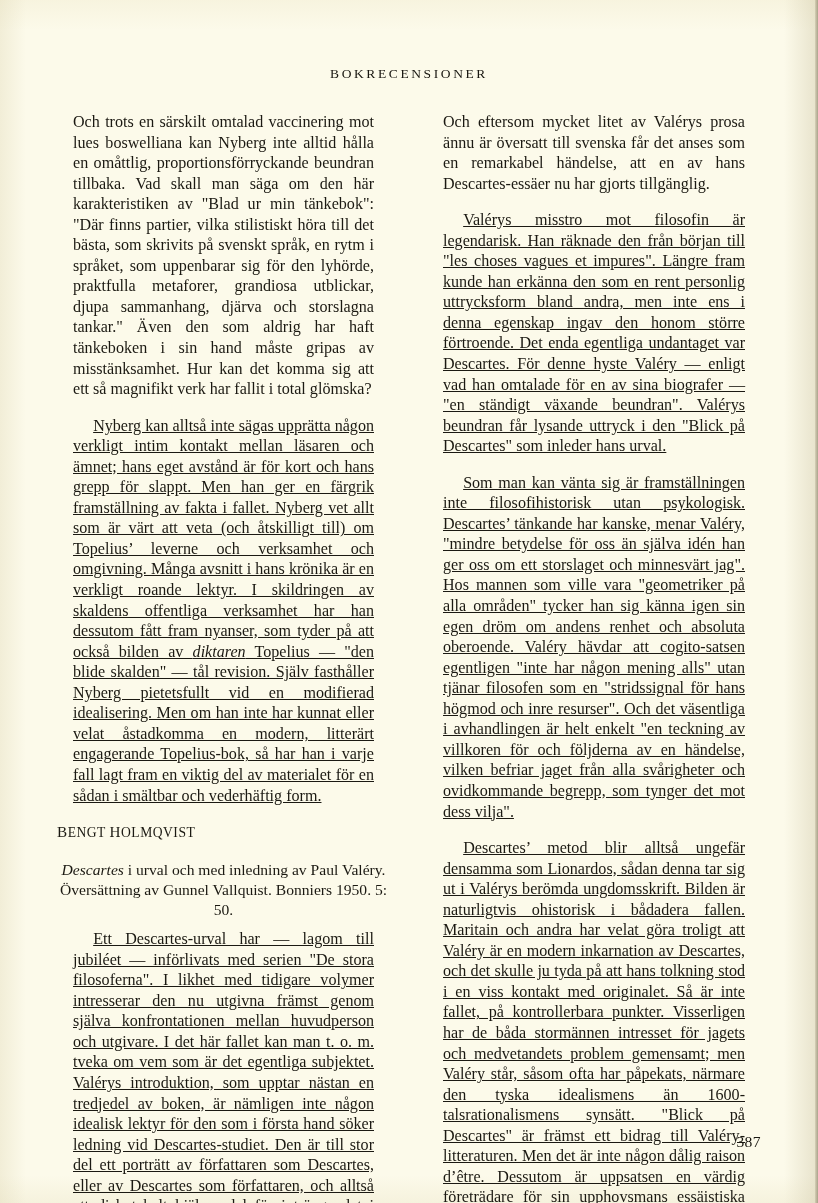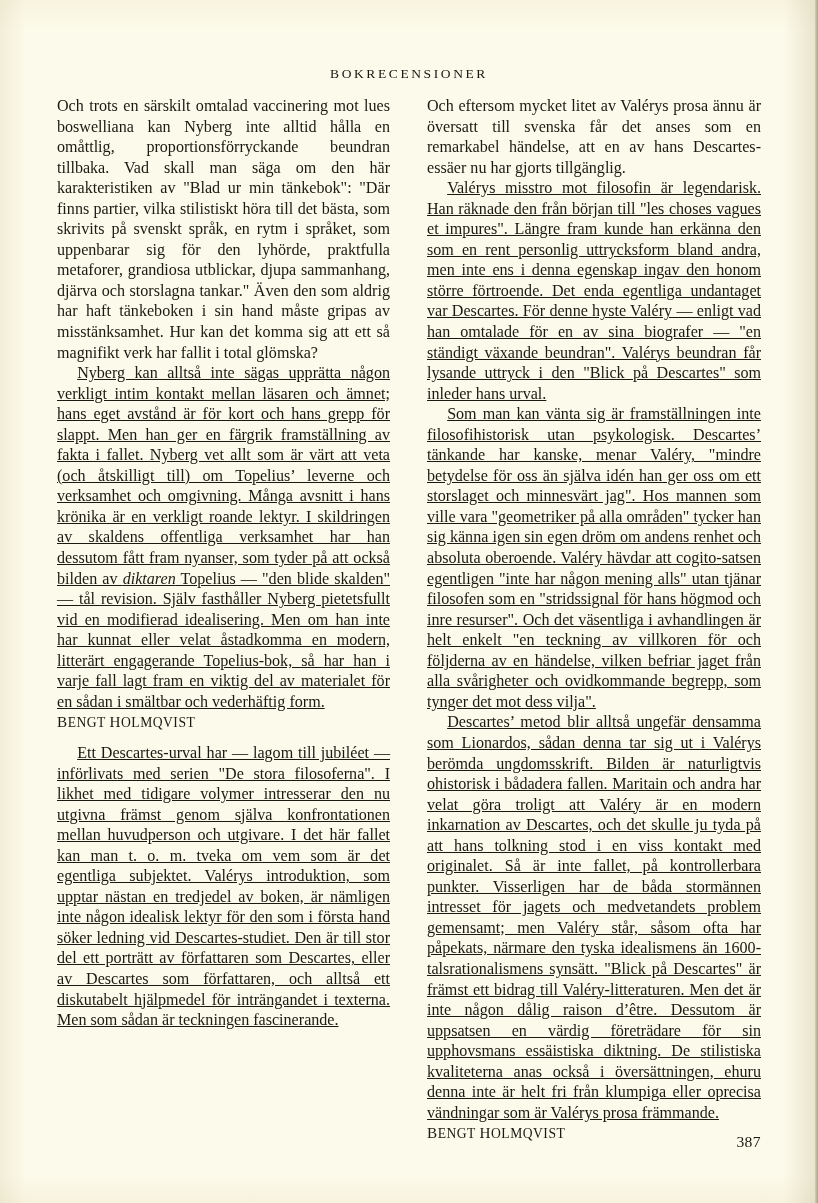--- a/index.html
+++ b/index.html
@@ -52,21 +52,21 @@
     display: flex;
     gap: 37px;
   }
   .col {
     width: 333px;
     flex: 0 0 333px;
   }
   .col.right { width: 334px; flex: 0 0 334px; }
 
   p {
-    margin: 0;
+    margin: 16px;
     font-size: 16.1px;
     line-height: 20.55px;
     text-align: justify;
     text-justify: inter-word;
     hyphens: manual;
     color: #1b1912;
   }
   p.indent { text-indent: 1.25em; text-decoration: underline; }
   p.noindent { text-indent: 0; }
 
@@ -119,20 +119,21 @@
   <div class="running-head">BOKRECENSIONER</div>
 
   <div class="columns">
 
     <div class="col left">
       <p class="noindent">Och trots en särskilt omtalad vaccinering mot lues boswelliana kan Nyberg inte alltid hålla en omåttlig, proportionsförryckande beundran tillbaka. Vad skall man säga om den här karakteristiken av "Blad ur min tänkebok": "Där finns partier, vilka stilistiskt höra till det bästa, som skrivits på svenskt språk, en rytm i språket, som uppenbarar sig för den lyhörde, praktfulla metaforer, grandiosa utblickar, djupa sammanhang, djärva och storslagna tankar." Även den som aldrig har haft tänkeboken i sin hand måste gripas av misstänksamhet. Hur kan det komma sig att ett så magnifikt verk har fallit i total glömska?</p>
       <p class="indent"><span>Nyberg kan alltså inte sägas upprätta någon verkligt intim kontakt mellan läsaren och ämnet; hans eget avstånd är för kort och hans grepp för slappt. Men han ger en färgrik framställning av fakta i fallet. Nyberg vet allt som är värt att veta (och åtskilligt till) om Topelius’ leverne och verksamhet och omgivning. Många avsnitt i hans krönika är en verkligt roande lektyr. I skildringen av skaldens offentliga verksamhet har han dessutom fått fram nyanser, som tyder på att också bilden av </span><em>diktaren</em><span> Topelius — "den blide skalden" — tål revision. Själv fasthåller Nyberg pietetsfullt vid en modifierad idealisering. Men om han inte har kunnat eller velat åstadkomma en modern, litterärt engagerande Topelius-bok, så har han i varje fall lagt fram en viktig del av materialet för en sådan i smältbar och vederhäftig form.</span></p>
       <p class="byline"><span><span class="sc-first">B</span>ENGT <span class="sc-first">H</span>OLMQVIST</span></p>
 
 
+      <p class="booknote"><em>Descartes</em><span> i urval och med inledning av Paul Valéry. Översättning av Gunnel Vallquist. Bonniers 1950. 5: 50.</span></p>
 
       <p class="indent" style="margin-top:9px">Ett Descartes-urval har — lagom till jubiléet — införlivats med serien "De stora filosoferna". I likhet med tidigare volymer intresserar den nu utgivna främst genom själva konfrontationen mellan huvudperson och utgivare. I det här fallet kan man t. o. m. tveka om vem som är det egentliga subjektet. Valérys introduktion, som upptar nästan en tredjedel av boken, är nämligen inte någon idealisk lektyr för den som i första hand söker ledning vid Descartes-studiet. Den är till stor del ett porträtt av författaren som Descartes, eller av Descartes som författaren, och alltså ett diskutabelt hjälpmedel för inträngandet i texterna. Men som sådan är teckningen fascinerande.</p>
     </div>
 
     <div class="col right">
       <p class="noindent">Och eftersom mycket litet av Valérys prosa ännu är översatt till svenska får det anses som en remarkabel händelse, att en av hans Descartes-essäer nu har gjorts tillgänglig.</p>
       <p class="indent">Valérys misstro mot filosofin är legendarisk. Han räknade den från början till "les choses vagues et impures". Längre fram kunde han erkänna den som en rent personlig uttrycksform bland andra, men inte ens i denna egenskap ingav den honom större förtroende. Det enda egentliga undantaget var Descartes. För denne hyste Valéry — enligt vad han omtalade för en av sina biografer — "en ständigt växande beundran". Valérys beundran får lysande uttryck i den "Blick på Descartes" som inleder hans urval.</p>
       <p class="indent">Som man kan vänta sig är framställningen inte filosofihistorisk utan psykologisk. Descartes’ tänkande har kanske, menar Valéry, "mindre betydelse för oss än själva idén han ger oss om ett storslaget och minnesvärt jag". Hos mannen som ville vara "geometriker på alla områden" tycker han sig känna igen sin egen dröm om andens renhet och absoluta oberoende. Valéry hävdar att cogito-satsen egentligen "inte har någon mening alls" utan tjänar filosofen som en "stridssignal för hans högmod och inre resurser". Och det väsentliga i avhandlingen är helt enkelt "en teckning av villkoren för och följderna av en händelse, vilken befriar jaget från alla svårigheter och ovidkommande begrepp, som tynger det mot dess vilja".</p>
       <p class="indent">Descartes’ metod blir alltså ungefär densamma som Lionardos, sådan denna tar sig ut i Valérys berömda ungdomsskrift. Bilden är naturligtvis ohistorisk i bådadera fallen. Maritain och andra har velat göra troligt att Valéry är en modern inkarnation av Descartes, och det skulle ju tyda på att hans tolkning stod i en viss kontakt med originalet. Så är inte fallet, på kontrollerbara punkter. Visserligen har de båda stormännen intresset för jagets och medvetandets problem gemensamt; men Valéry står, såsom ofta har påpekats, närmare den tyska idealismens än 1600-talsrationalismens synsätt. "Blick på Descartes" är främst ett bidrag till Valéry-litteraturen. Men det är inte någon dålig raison d’être. Dessutom är uppsatsen en värdig företrädare för sin upphovsmans essäistiska diktning. De stilistiska kvaliteterna anas också i översättningen, ehuru denna inte är helt fri från klumpiga eller oprecisa vändningar som är Valérys prosa främmande.</p>
       <p class="byline"><span><span class="sc-first">B</span>ENGT <span class="sc-first">H</span>OLMQVIST</span></p>

